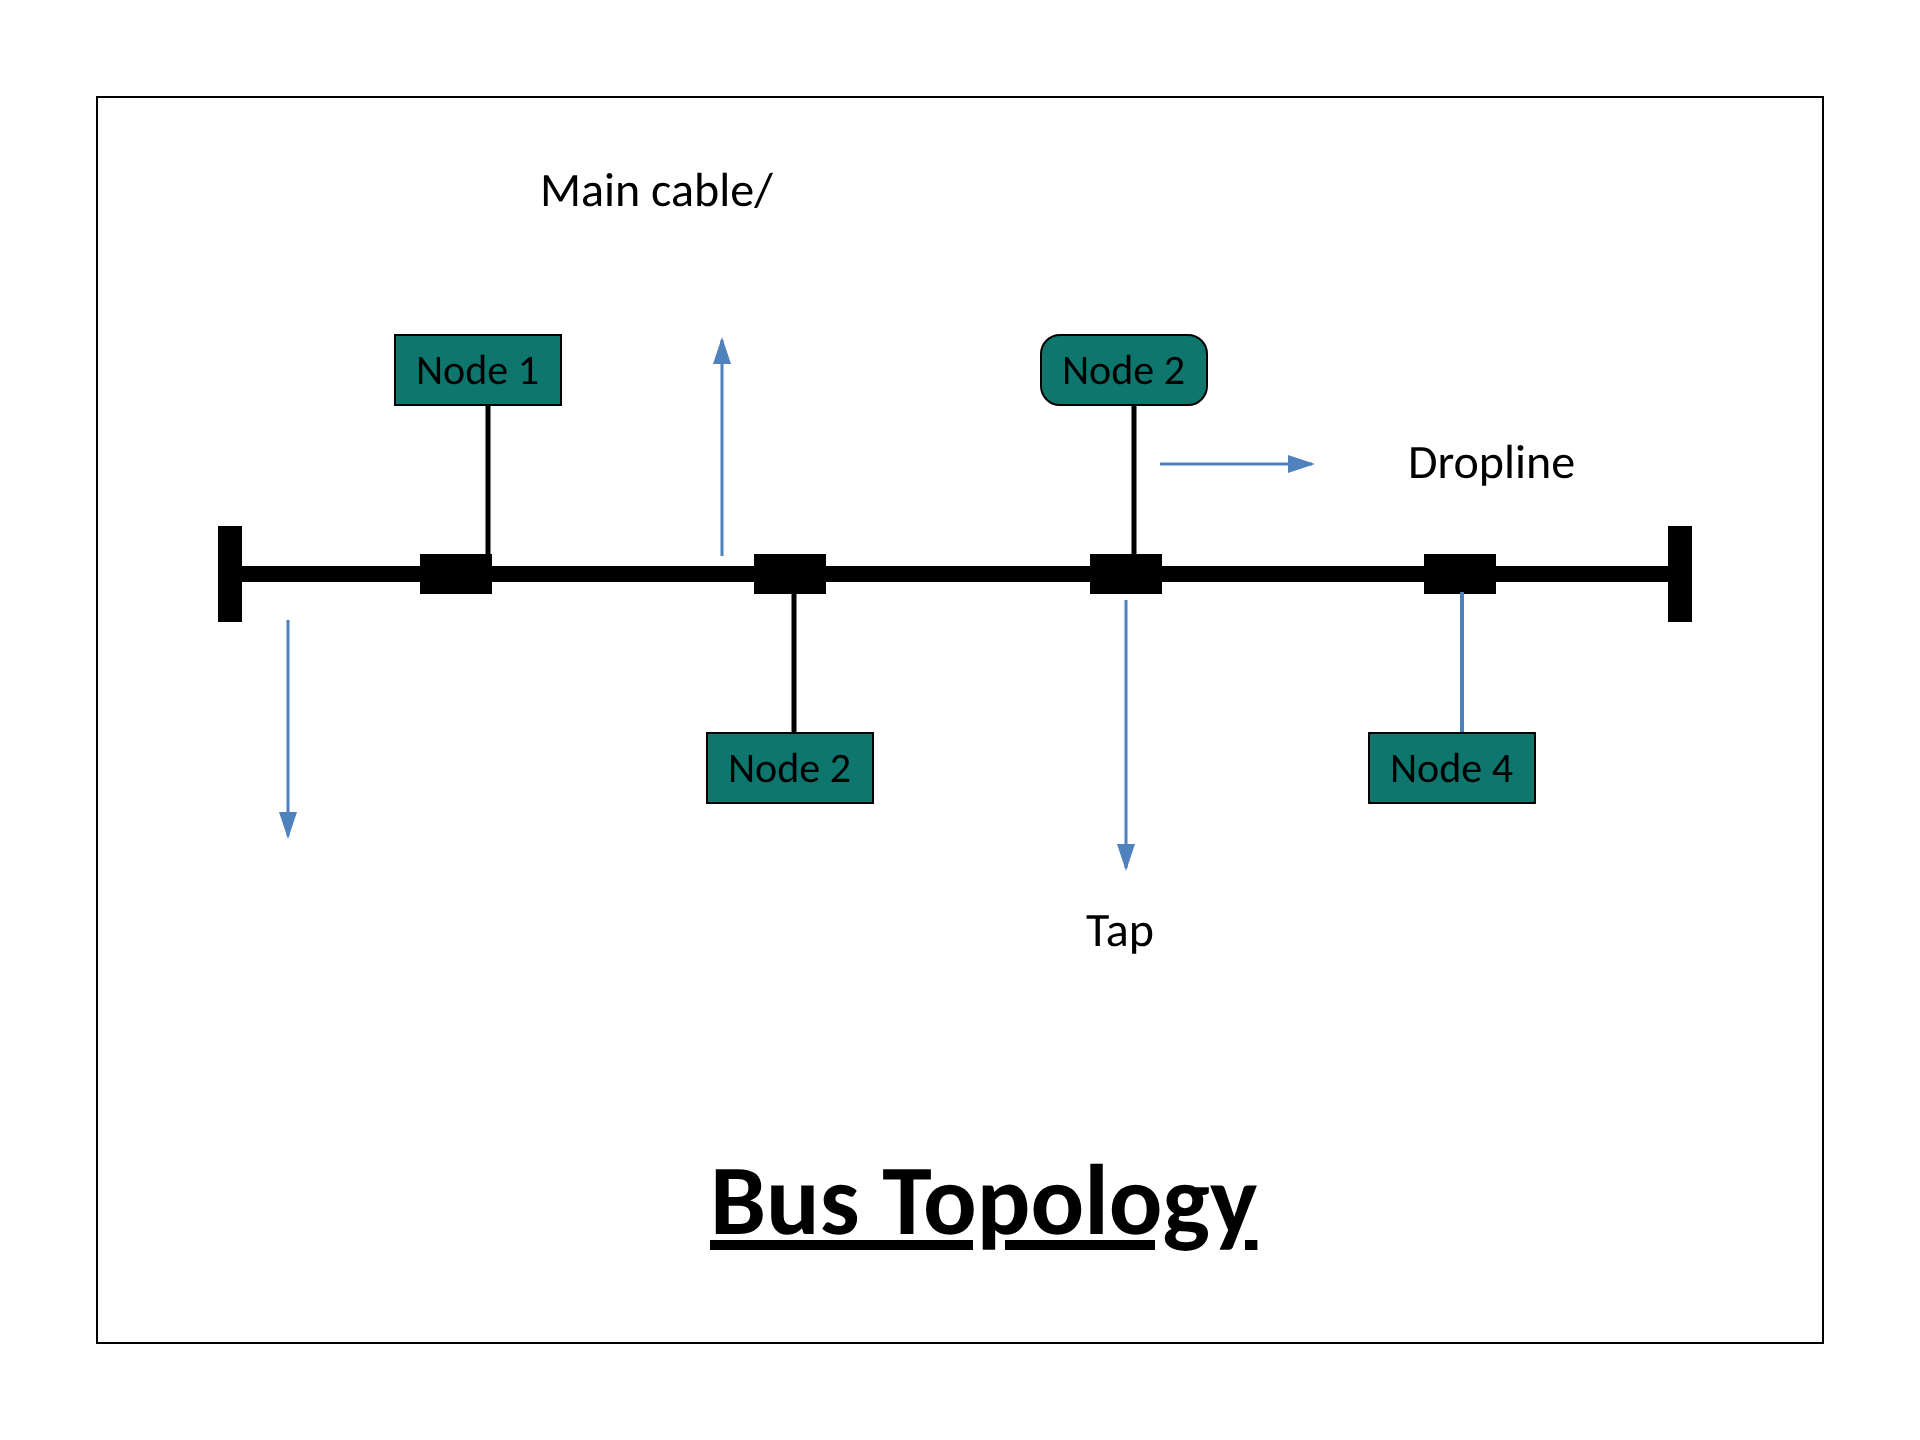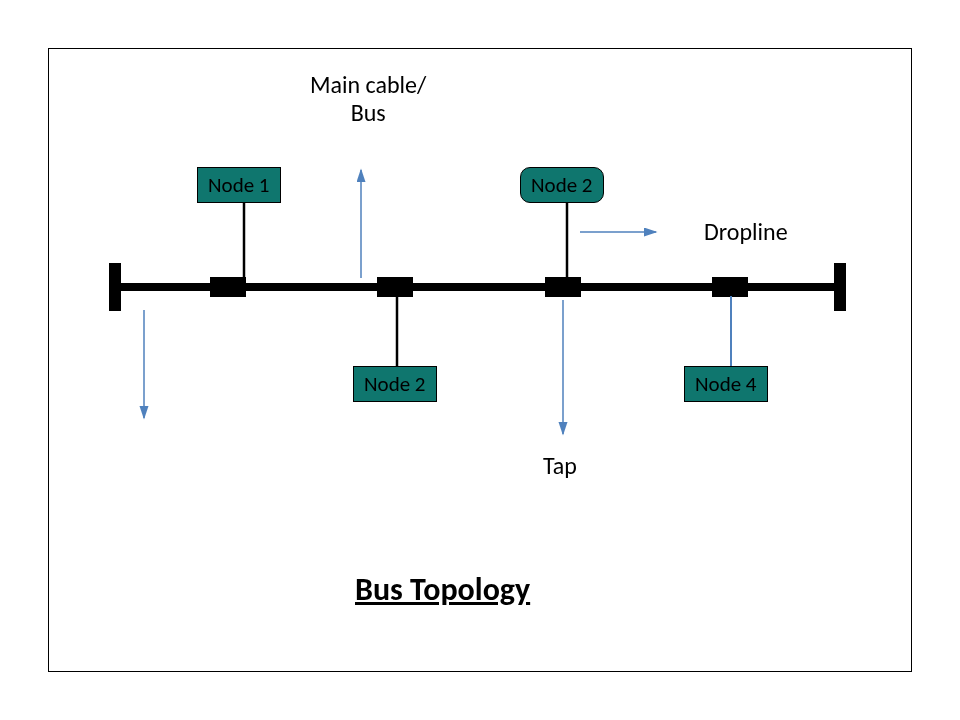--- a/index.html
+++ b/index.html
@@ -30,21 +30,21 @@
     position: absolute;
     border: 1.5px solid #000;
     background: #0f766e;
     font-size: 21px;
     padding: 4px 10px;
     box-sizing: border-box;
     white-space: nowrap;
   }
   .title {
     position: absolute;
-    font-size: 32px;
+    font-size: 50px;
     font-weight: bold;
     text-decoration: underline;
   }
   svg {
     position: absolute;
     left: 0;
     top: 0;
   }
 </style>
 </head>
@@ -76,23 +76,22 @@
 
   <line x1="361" y1="278" x2="361" y2="170" stroke="#4F81BD" stroke-width="1.5" marker-end="url(#arrowBlue)"></line>
 
   <line x1="580" y1="232" x2="656" y2="232" stroke="#4F81BD" stroke-width="1.5" marker-end="url(#arrowBlue)"></line>
 
   <line x1="144" y1="310" x2="144" y2="418" stroke="#4F81BD" stroke-width="1.5" marker-end="url(#arrowBlue)"></line>
 
   <line x1="563" y1="300" x2="563" y2="434" stroke="#4F81BD" stroke-width="1.5" marker-end="url(#arrowBlue)"></line>
 </svg>
 
-<div class="label" style="left:270px; top:71px; text-align:center;margin-left:40px;">
+<div class="label" style="left:270px; top:82px; text-align:center;">
   <span>Main cable/</span><br>
-  <span style="display:inline-block; width:100%; text-align:center;">Bus</span>
 </div>
 
 <div class="label" style="left:704px; top:218px;text-align:center;">Dropline</div>
 
 <div class="label" style="left:90px; top:436px;">
   <br>
 </div>
 
 <div class="label" style="left:543px; top:452px;">Tap</div>
 

